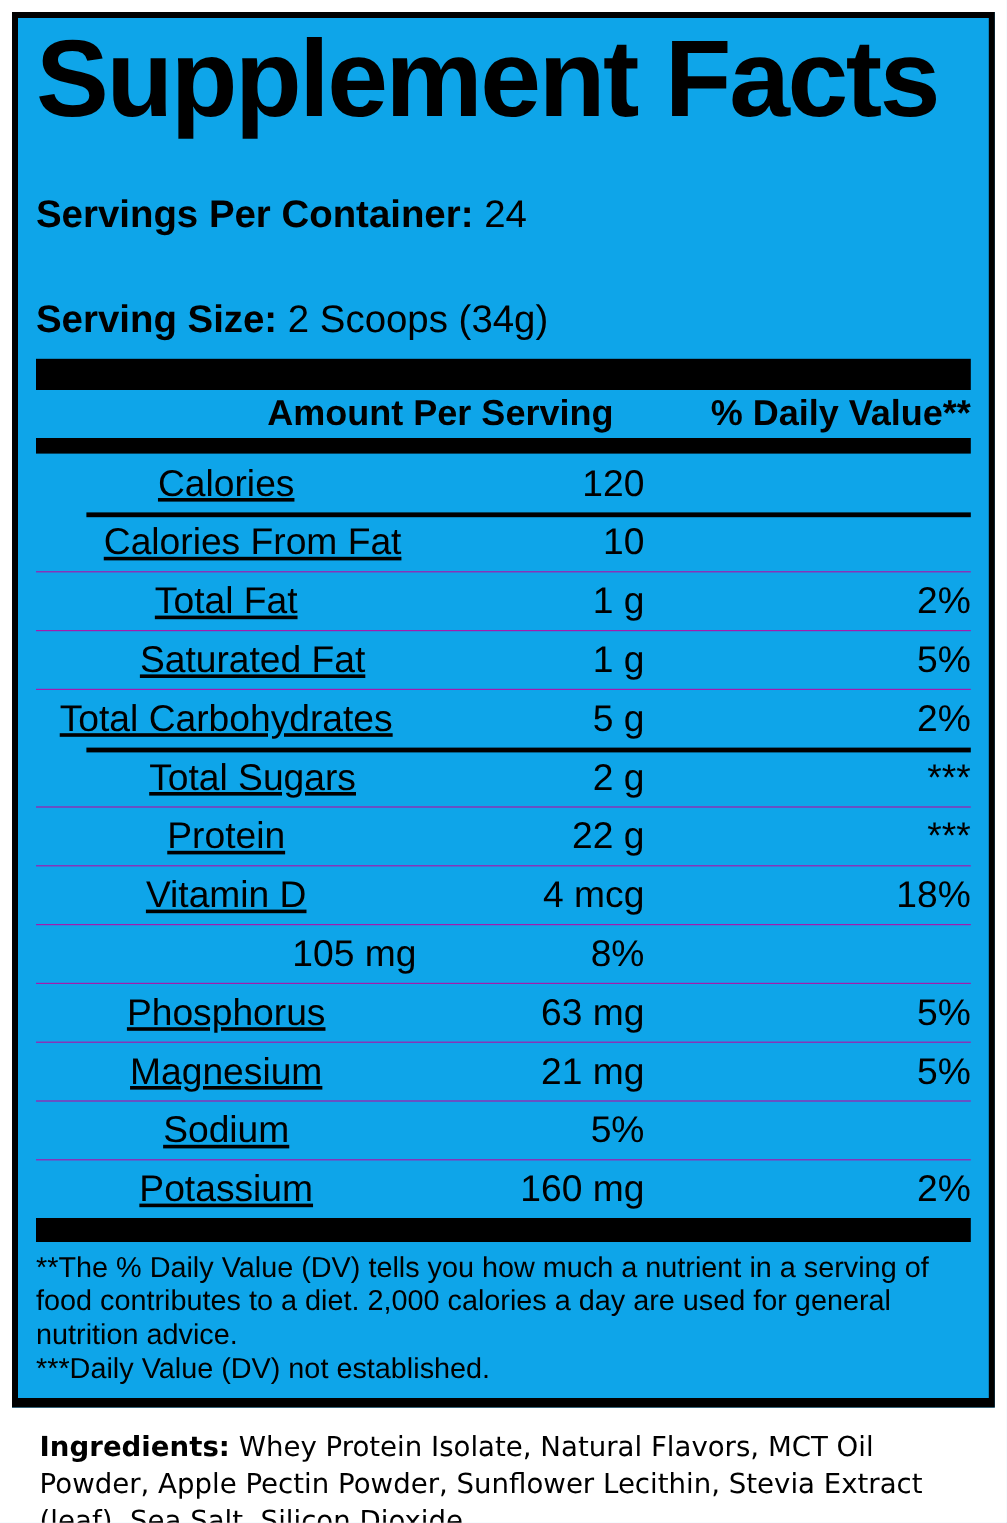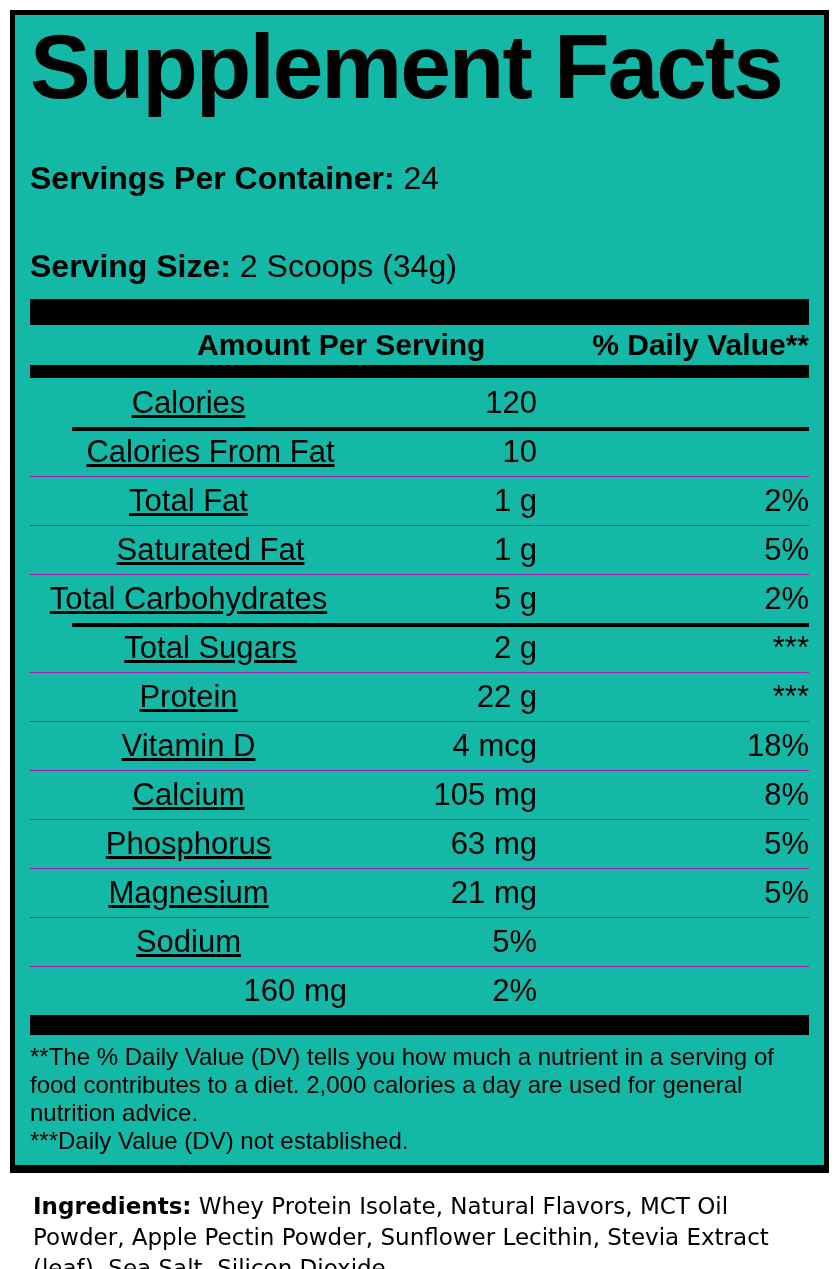--- a/index.html
+++ b/index.html
@@ -16,21 +16,21 @@
 
   
   .facts-box {
     position: absolute;
     left: 10px; top: 10px;
     width: 819px;
     min-height: 1123px;
     border: 5px solid #000;
     border-bottom-width: 8px;
     padding: 6px 15px 10px 15px;
-    background: #14b8a6;
+    background: #0ea5e9;
   }
   .title {
     font-weight: bold;
     font-size: 91px;
     letter-spacing: -2px;
     line-height: 0.96;
     white-space: nowrap;
     margin-top: 2px;
   }
   .serv-block { margin-top: 7px; }
@@ -43,21 +43,21 @@
   .bar.bottom{ height: 20px; }
 
   .head-row {
     display: grid;
     grid-template-columns: 1fr 340px 272px;
     align-items: center;
     height: 40px;
     font-weight: bold;
     font-size: 30px;
   }
-  .head-row .col-amt { text-align: left; white-space: nowrap; }
+  .head-row .col-amt { text-align: center; white-space: nowrap; }
   .head-row .col-dv  { text-align: right; white-space: nowrap; }
 
   .row {
     display: grid;
     grid-template-columns: 1fr 190px 272px;
     align-items: center;
     height: 49px;
     font-size: 31px;
     position: relative;
   }
@@ -163,21 +163,20 @@
     <span class="cell dv">***</span>
   </div>
 
   <div class="row div-full">
     <span class="cell name">Vitamin D</span>
     <span class="cell amt">4 mcg</span>
     <span class="cell dv">18%</span>
   </div>
 
   <div class="row div-full">
-    <span class="cell name">Calcium</span>
     <span class="cell amt">105 mg</span>
     <span class="cell dv">8%</span>
   </div>
 
   <div class="row div-full">
     <span class="cell name">Phosphorus</span>
     <span class="cell amt">63 mg</span>
     <span class="cell dv">5%</span>
   </div>
 
@@ -186,20 +185,21 @@
     <span class="cell amt">21 mg</span>
     <span class="cell dv">5%</span>
   </div>
 
   <div class="row div-full">
     <span class="cell name">Sodium</span>
     <span class="cell dv">5%</span>
   </div>
 
   <div class="row div-full">
+    <span class="cell name">Potassium</span>
     <span class="cell amt">160 mg</span>
     <span class="cell dv">2%</span>
   </div>
 </div>
 
     <div class="bar bottom"></div>
 
     <div class="footnotes">
       <p>**The % Daily Value (DV) tells you how much a nutrient in a serving of food contributes to a diet. 2,000 calories a day are used for general nutrition advice.</p>
       <p>***Daily Value (DV) not established.</p>

